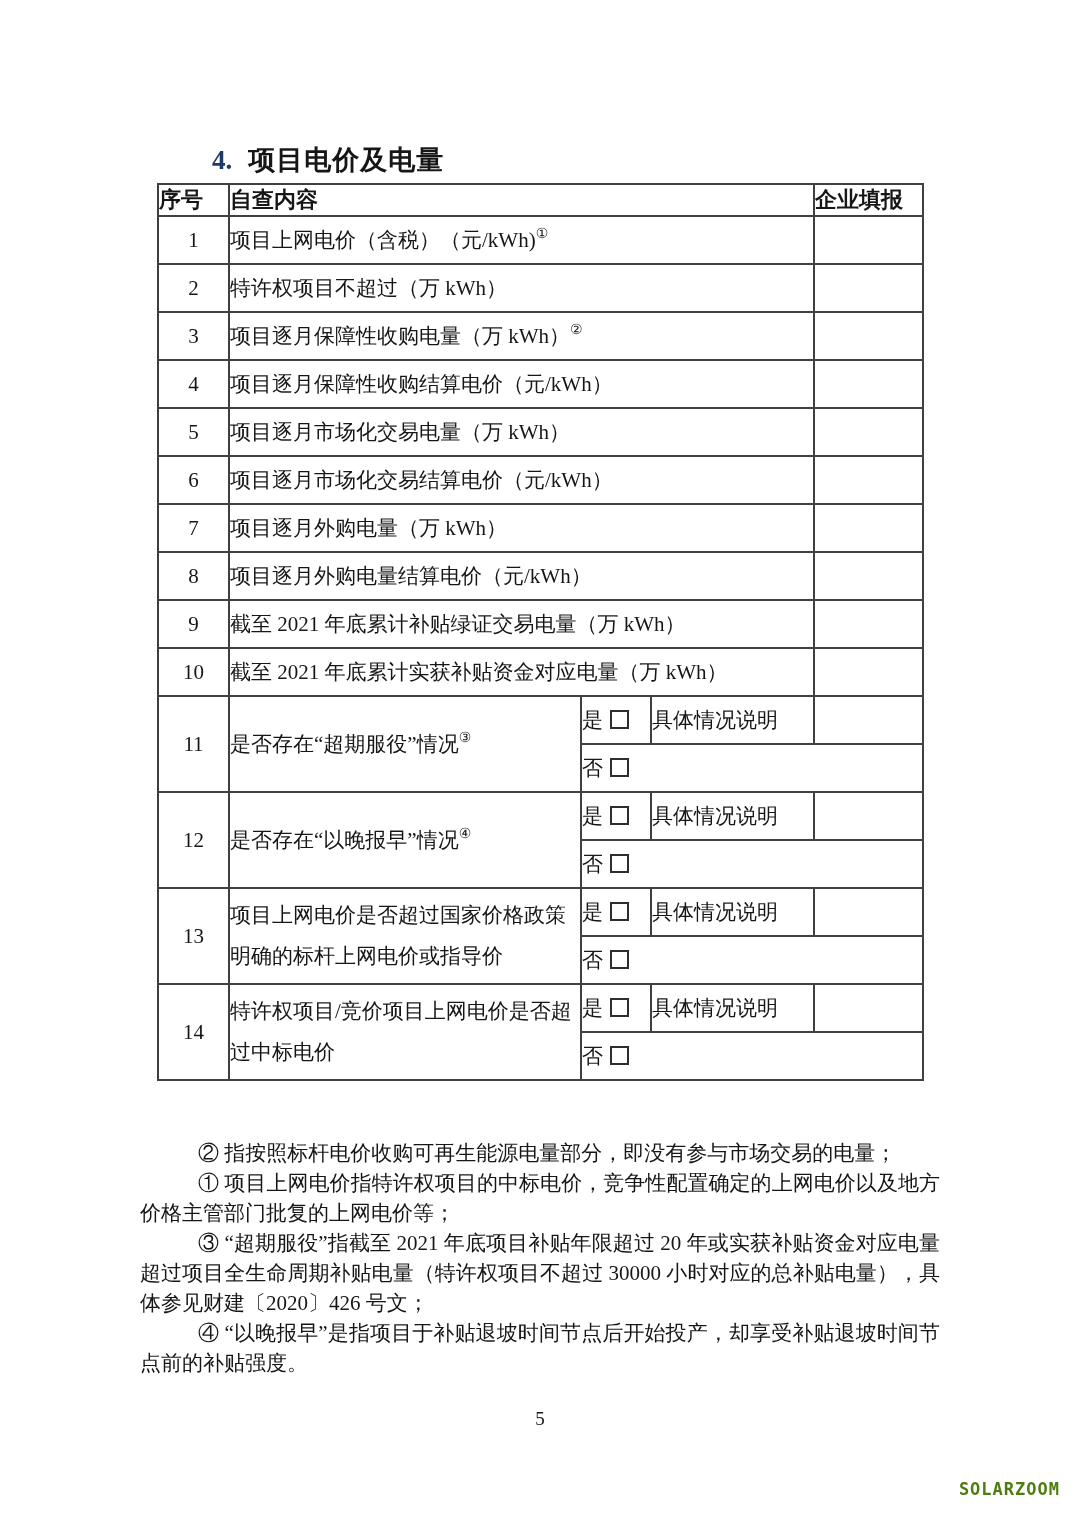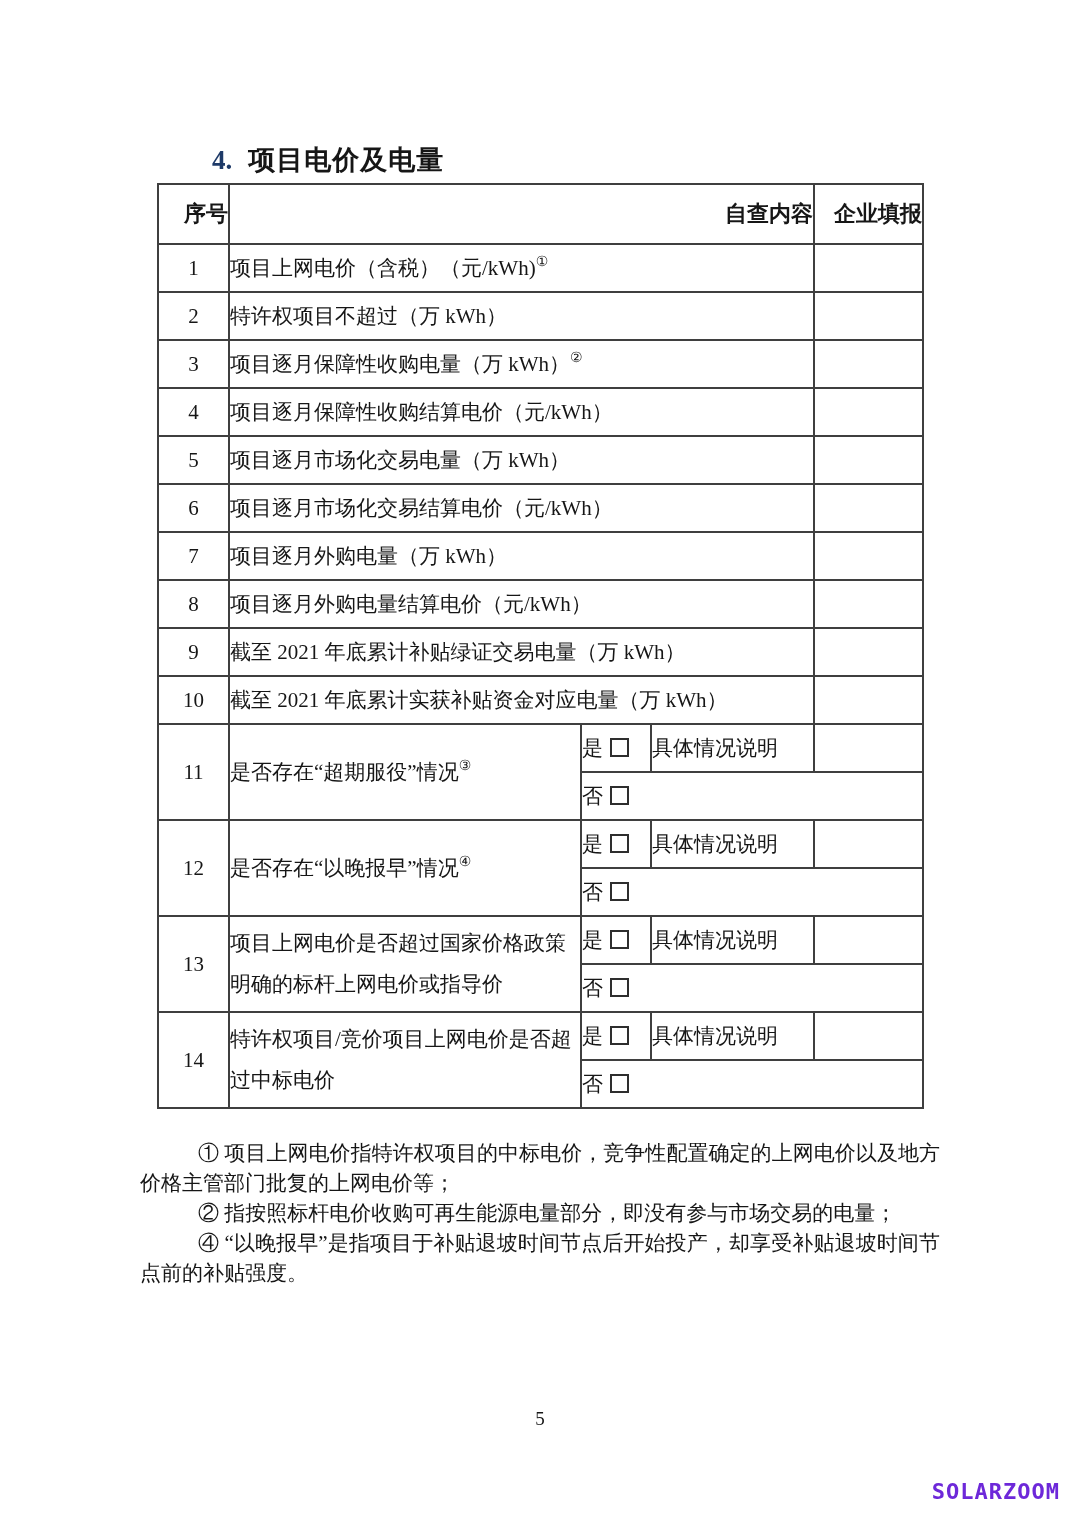--- a/index.html
+++ b/index.html
@@ -28,21 +28,21 @@
   }
   table.form td, table.form th {
     border: 2px solid #3f3f3f;
     font-size: 21px; font-weight: normal;
     vertical-align: middle;
     padding: 0;
     height: 48px;
     overflow: hidden;
   }
   table.form th {
-    font-size: 22px; font-weight: bold; text-align: right; height: 60px;
+    font-size: 22px; font-weight: bold; text-align: left; height: 32px;
   }
   td.cell-num { text-align: center; }
   td.cell-content { padding-left: 15px; padding-right: 10px; }
   td.cell-desc { padding-left: 15px; padding-right: 10px; line-height: 41px; }
   td.cell-yes, td.cell-no { padding-left: 11px; white-space: nowrap; }
   td.cell-detail { padding-left: 12px; }
   sup.circ { font-size: 14px; vertical-align: 9px; line-height: 0; }
 
   .chk {
     display: inline-block; width: 19px; height: 19px;
@@ -59,22 +59,22 @@
   .note { margin: 0; text-indent: 58px; text-align: justify; }
 
   
   .page-number {
     position: absolute; left: 0; right: 0; top: 1408px;
     text-align: center; font-size: 19px;
   }
   .watermark {
     position: absolute; right: 20px; top: 1479px;
     font-family: "DejaVu Sans Mono", monospace;
-    font-weight: bold; font-size: 22px; letter-spacing: 1px;
-    color: #6d28d9;
+    font-weight: bold; font-size: 17px; letter-spacing: 1px;
+    color: #4d7c0f;
   }
 </style>
 </head>
 <body>
 
 <div class="page">
 
   <div class="doc-title">
     <span class="tnum">4.</span><span>项目电价及电量</span>
   </div>
@@ -186,21 +186,22 @@
       <td class="cell-detail">具体情况说明</td>
       <td class="cell-fill"></td>
     </tr>
     <tr>
       <td class="cell-no" colspan="3"><span>否</span><span class="chk"></span></td>
     </tr>
   </tbody>
     </table>
 
   <div class="notes">
+    <p class="note">② 指按照标杆电价收购可再生能源电量部分，即没有参与市场交易的电量；</p>
     <p class="note">① 项目上网电价指特许权项目的中标电价，竞争性配置确定的上网电价以及地方价格主管部门批复的上网电价等；</p>
-    <p class="note">② 指按照标杆电价收购可再生能源电量部分，即没有参与市场交易的电量；</p>
+    <p class="note">③ “超期服役”指截至 2021 年底项目补贴年限超过 20 年或实获补贴资金对应电量超过项目全生命周期补贴电量（特许权项目不超过 30000 小时对应的总补贴电量），具体参见财建〔2020〕426 号文；</p>
     <p class="note">④ “以晚报早”是指项目于补贴退坡时间节点后开始投产，却享受补贴退坡时间节点前的补贴强度。</p>
   </div>
 
   <div class="page-number">5</div>
   <div class="watermark">SOLARZOOM</div>
 
 </div>
 
 </body></html>

